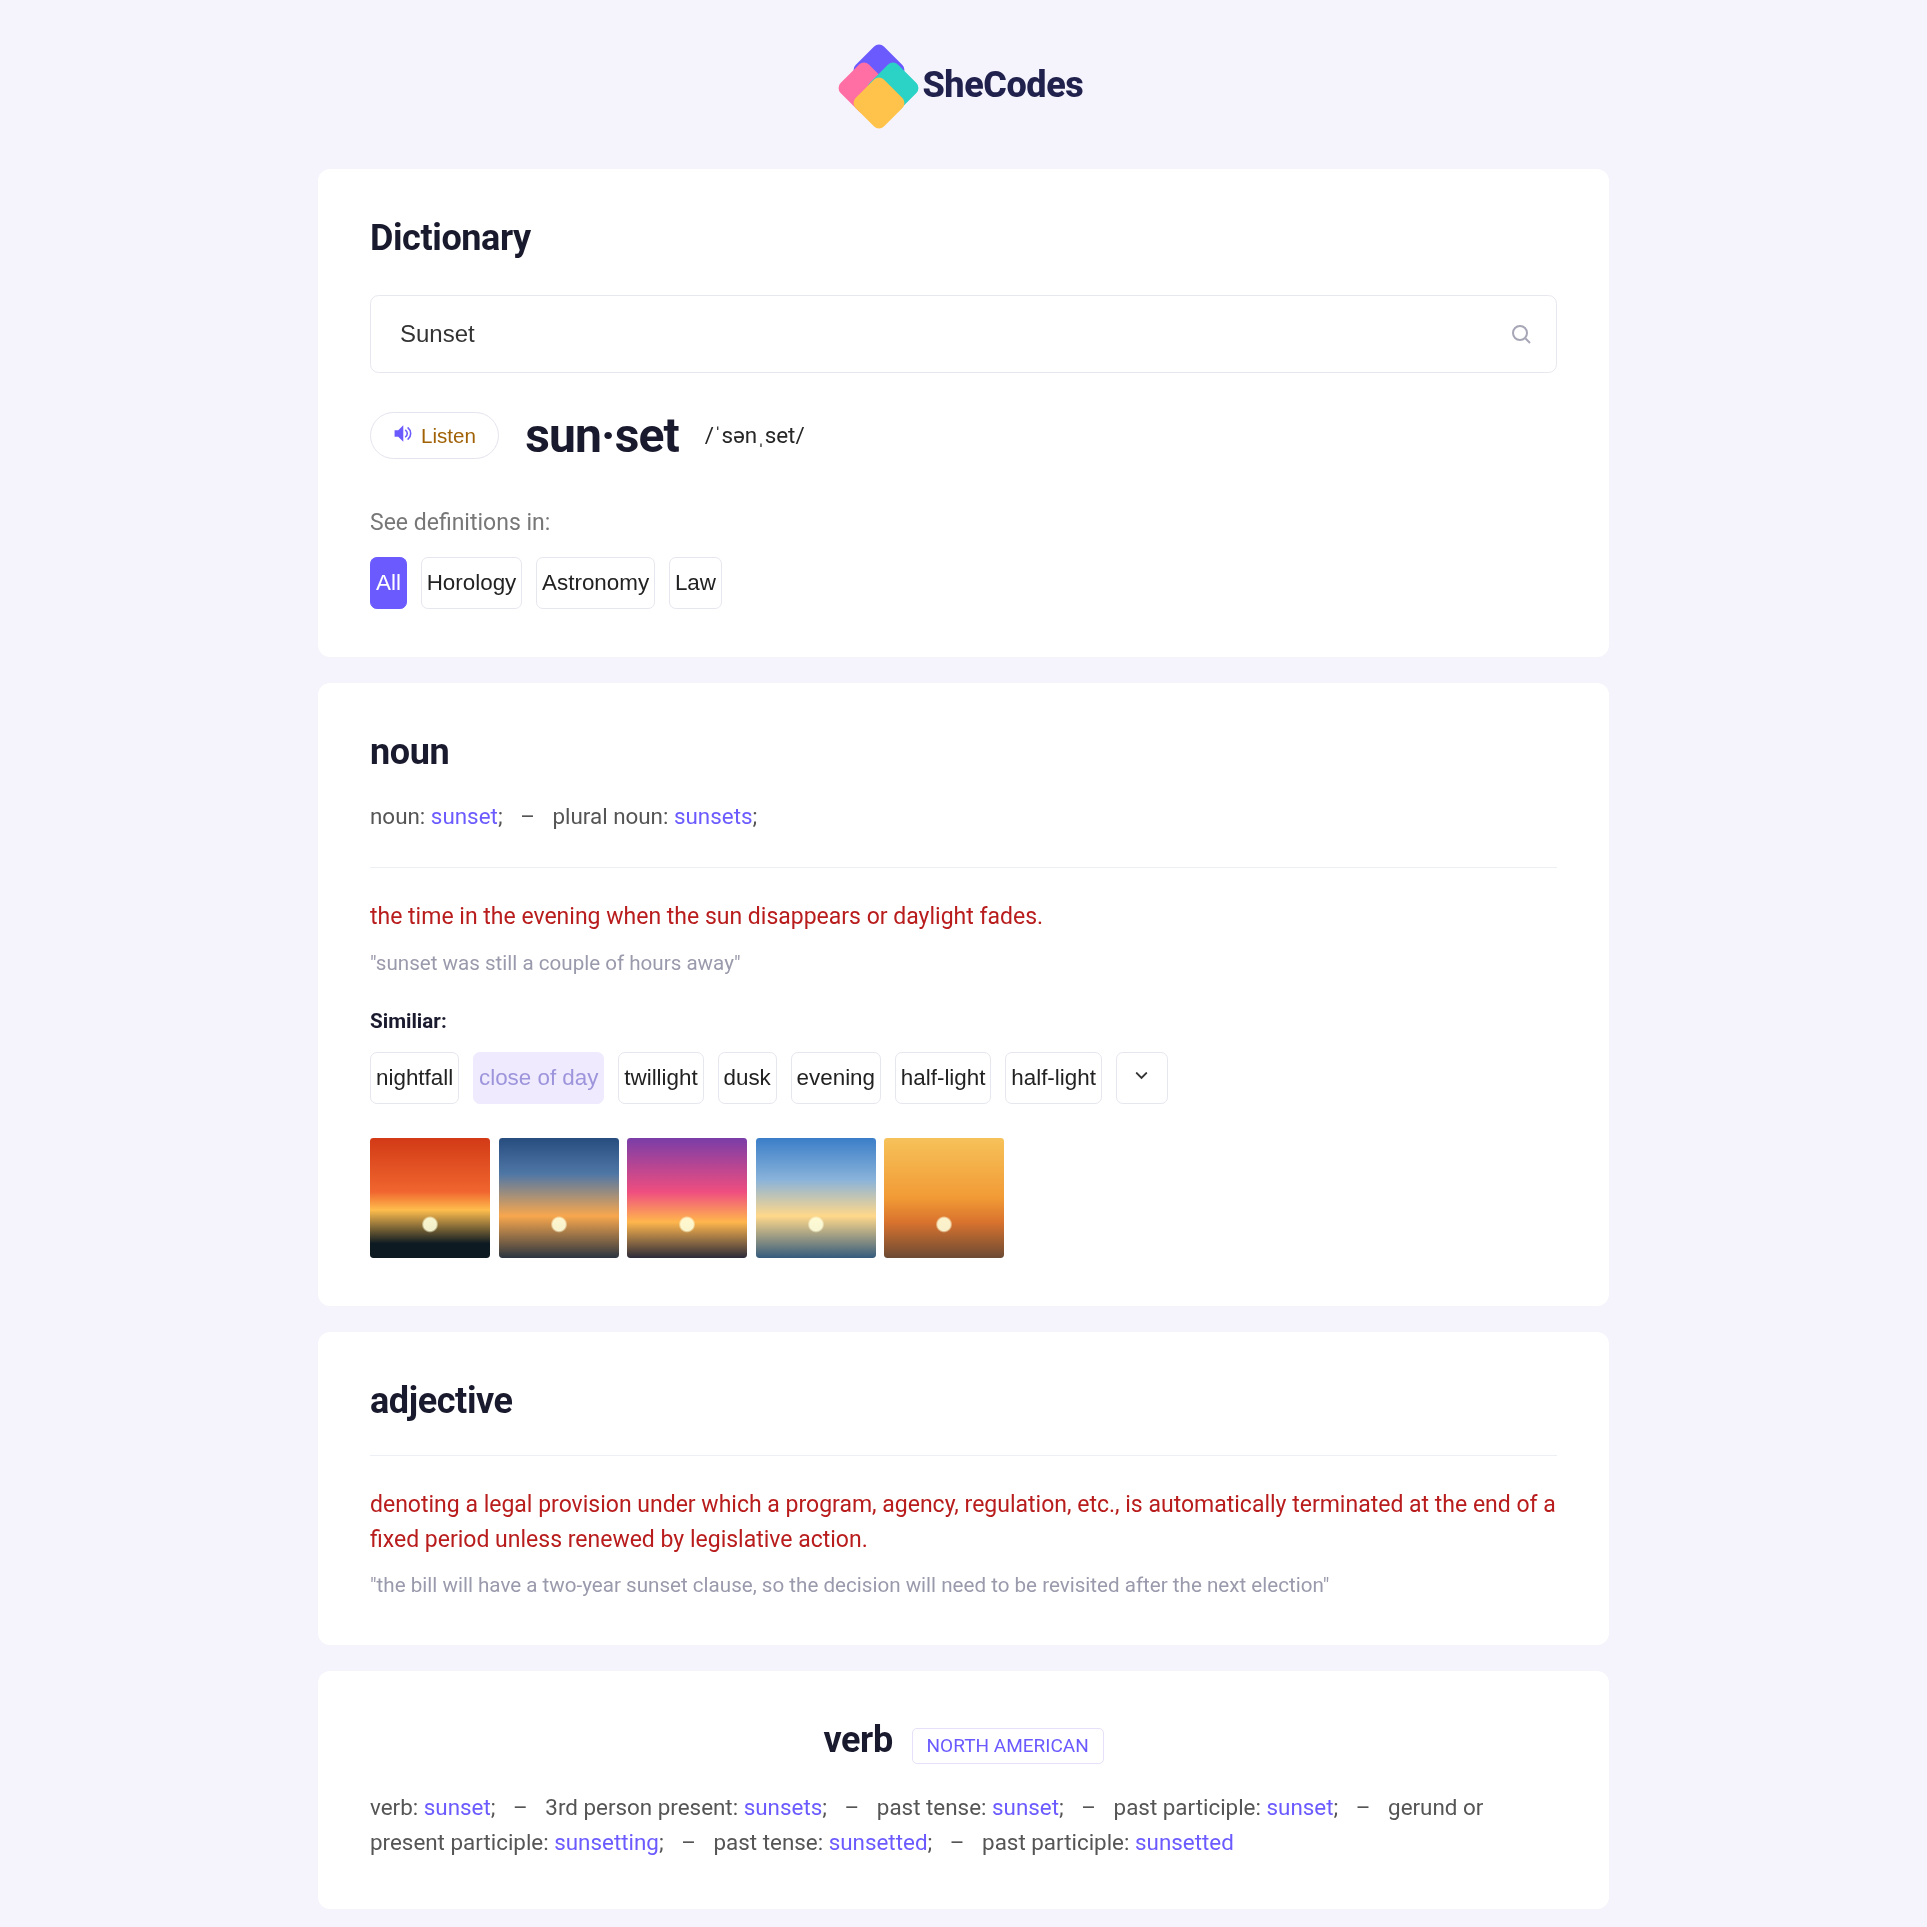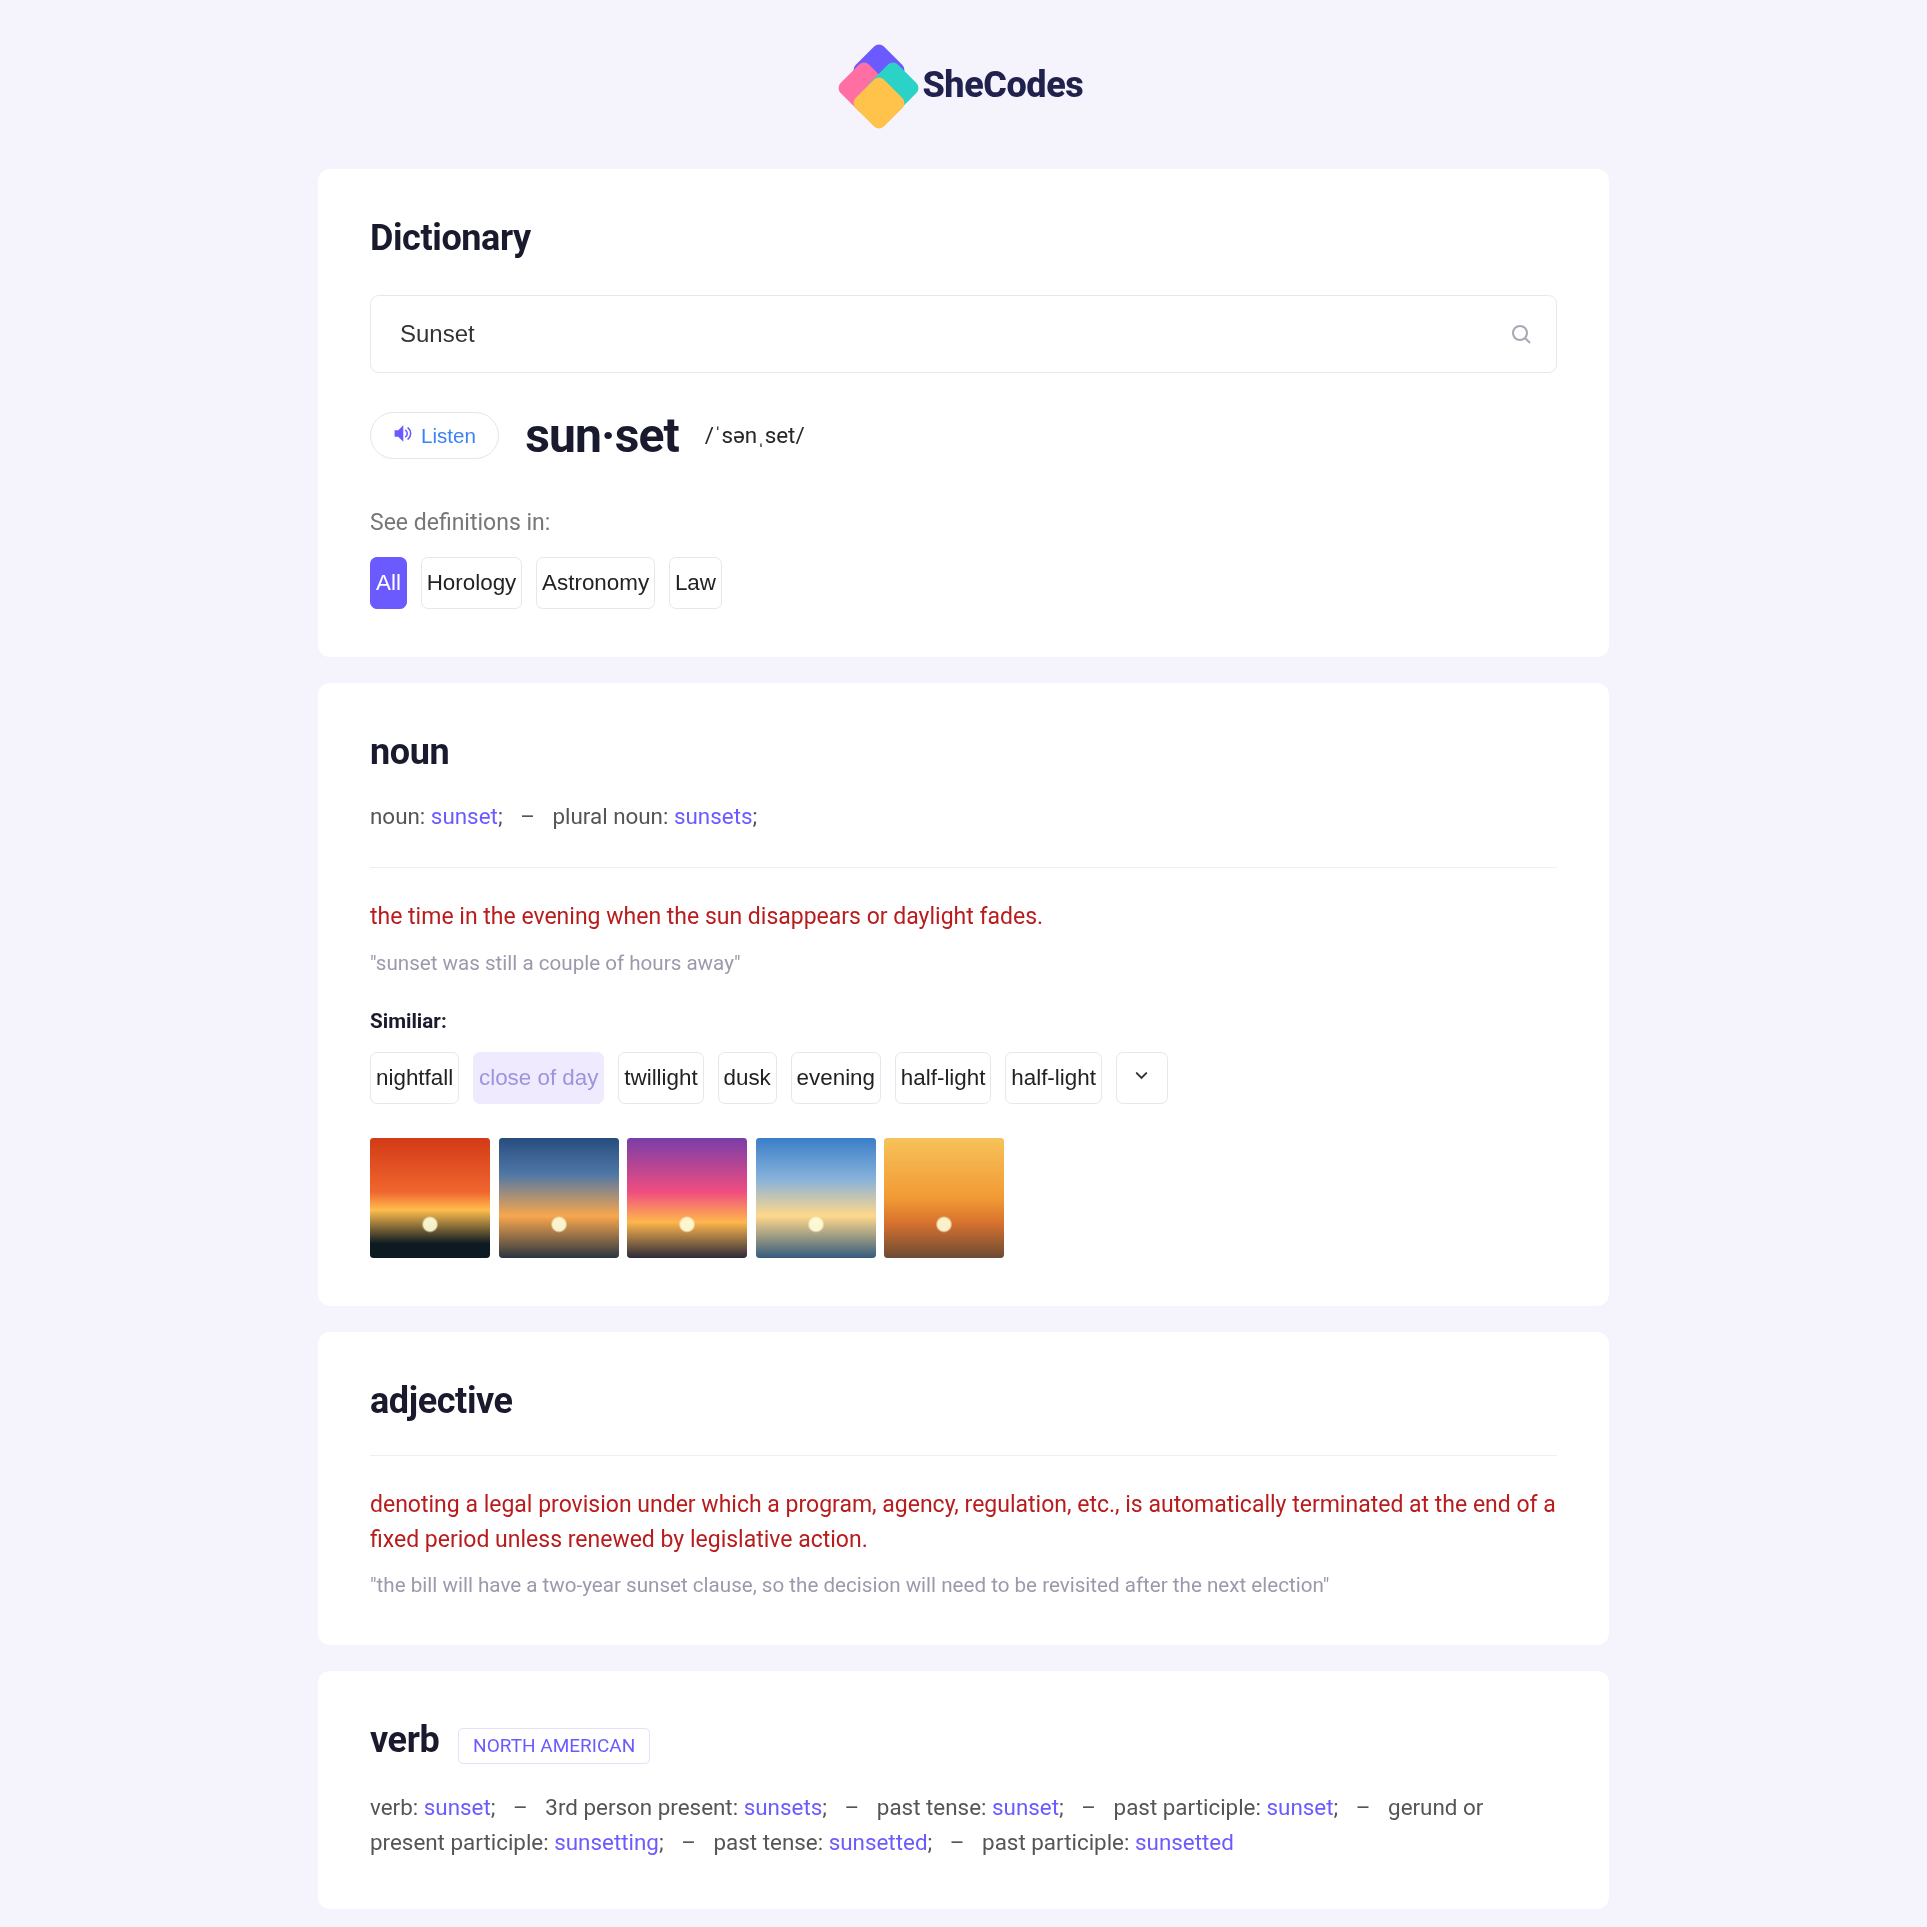--- a/index.html
+++ b/index.html
@@ -33,39 +33,39 @@
   .search-icon-btn {
     position:absolute; right:24px; top:50%; transform:translateY(-50%);
     border:none; background:transparent; cursor:pointer; color:#a6a6b6;
   }
   .search-icon-btn svg { width:24px; height:24px; display:block; }
 
   .head-row { display:flex; align-items:center; gap:26px; margin-top:34px; flex-wrap:wrap; }
   .listen-btn {
     display:flex; align-items:flex-start; gap:8.6px; border:0.9px solid #e4e4ee;
     border-radius:860px; padding:10.3px 22.4px; background:#fff; cursor:pointer;
-    color:#3b82f6; font-size:20.6px;
+    color:#a16207; font-size:20.6px;
   }
   .headword { font-size:48px; font-weight:700; letter-spacing:-0.9px; }
   .phonetic { font-size:22.4px; color:#262626; }
 
   .sub-label { color:#777; margin-top:45px; margin-bottom:20.6px; font-size:23px; }
 
   .chip-row { display:flex; flex-wrap:wrap; gap:13.8px; }
   .chip {
     border:0.9px solid #e6e6ef; border-radius:6.9px; background:#fff;
     padding:12px 5px; font-size:22.4px; cursor:pointer; color:#222;
   }
   .chip.active { background:#6b5bff; color:#fff; border-color:#6b5bff; }
   .chip.muted { background:#efeafe; color:#9d95dc; border-color:#efeafe; }
   .chip.arrow { padding:8.6px 15.5px; line-height:1; }
   .chip.arrow svg { width:19px; height:19px; }
 
   .pos-title { font-size:36px; font-weight:700; letter-spacing:-0.4px; }
-  .pos-row { display:flex; align-items:baseline; gap:19px; flex-wrap:wrap; }
+  .pos-row { display:flex; align-items:baseline; gap:19px; flex-wrap:wrap;justify-content:center; }
   .tag { border:0.9px solid #e6e0f9; color:#6b5bff; font-size:19px; padding:5.2px 13.8px; border-radius:5px; }
 
   .forms-line { color:#555; font-size:22.4px; margin-top:26px; line-height:1.6; }
   .forms-line .k { color:#555; }
   .forms-line .v { color:#6b5bff; }
   .forms-line .sep { color:#555; margin:0 12px; }
 
   hr.rule { border:none; border-top:0.9px solid #eceff3; margin:33px 0 31px; }
 
   .def { color:#b91c1c; font-size:23px; line-height:1.55; }

